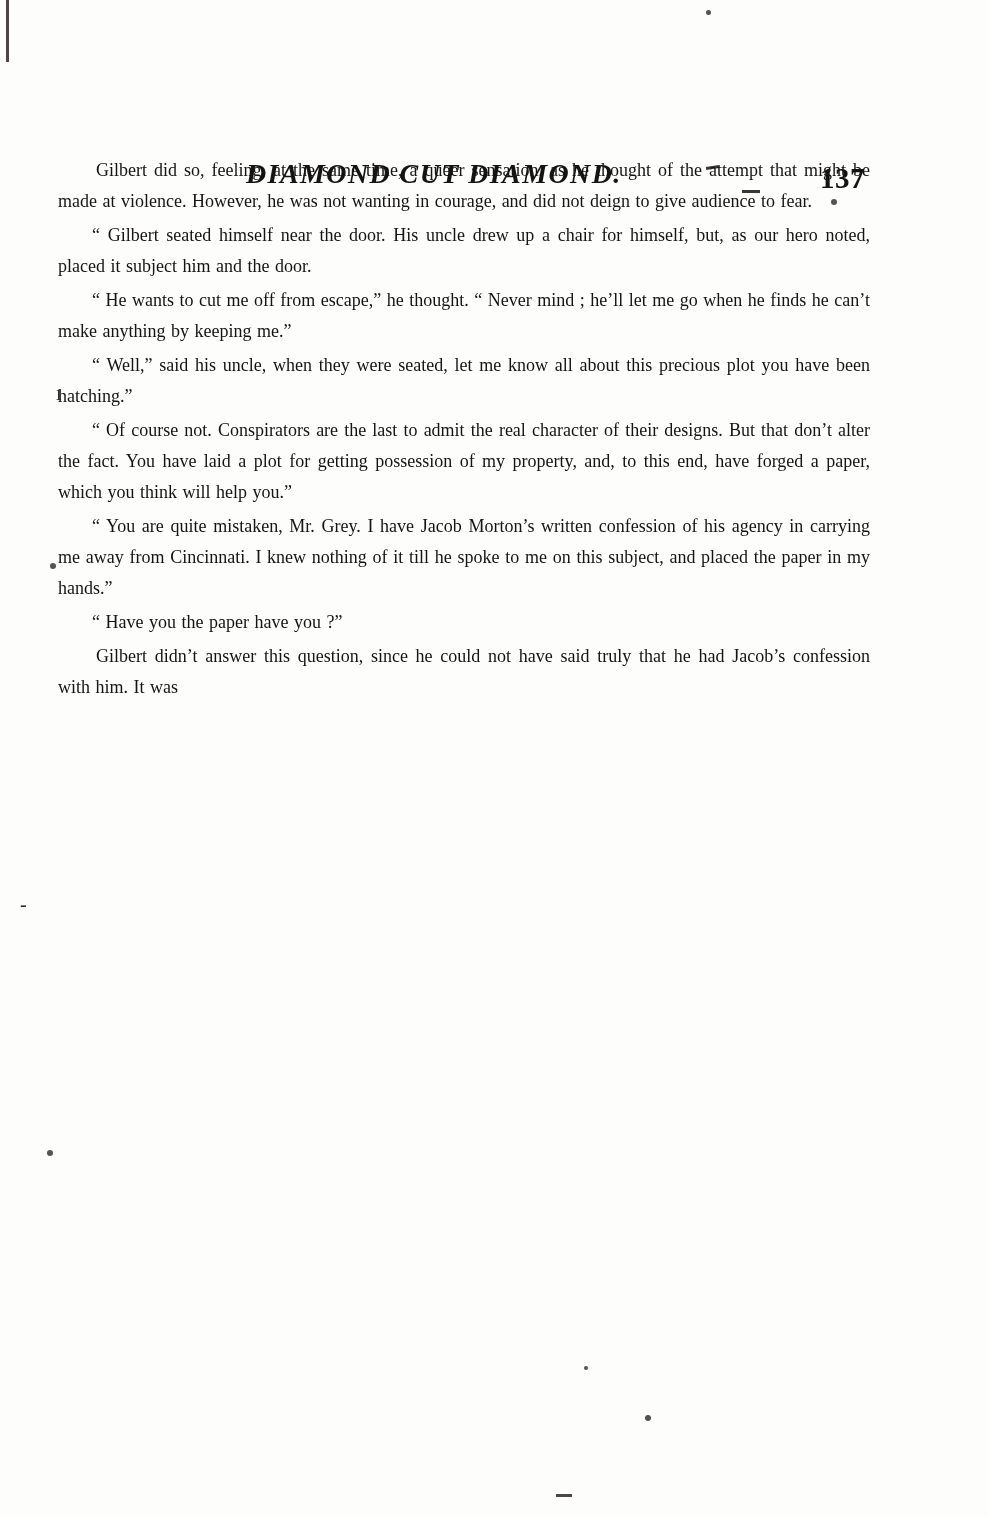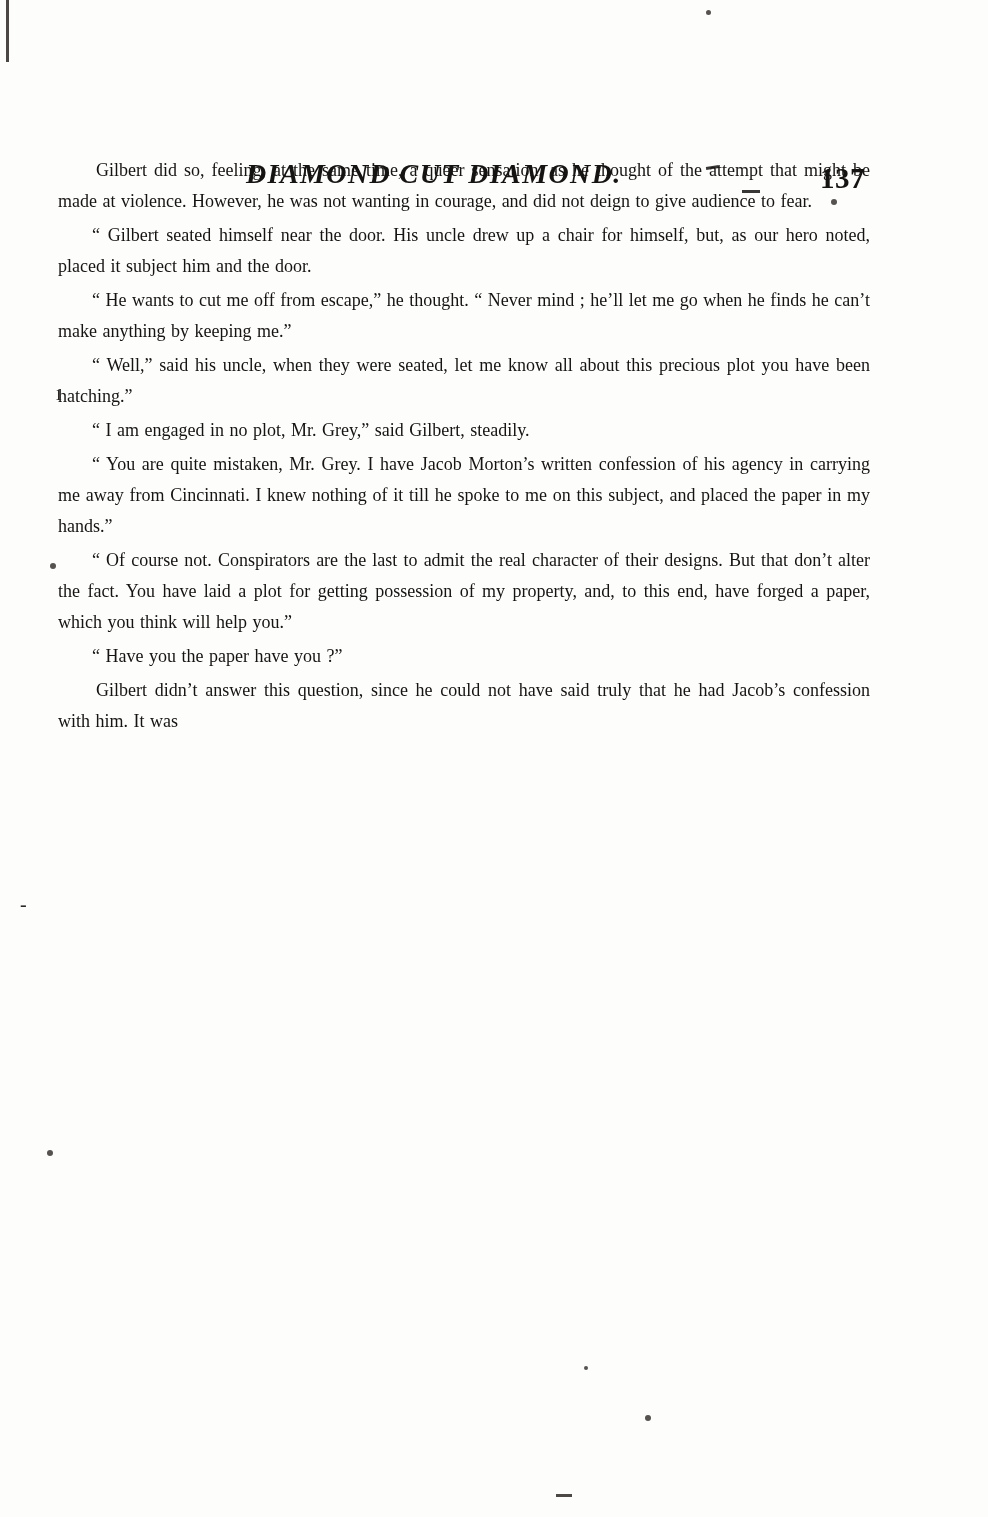--- a/index.html
+++ b/index.html
@@ -134,23 +134,22 @@
     <div class="header-dash-2"></div>
     <div class="folio">137</div>
     <div class="speck" style="left:831px; top:121px; width:6px; height:6px;"></div>
   </div>
 
   <div class="body-text">
     <p>Gilbert did so, feeling, at the same time, a queer sensation, as he thought of the attempt that might be made at violence. However, he was not wanting in courage, and did not deign to give audience to fear.</p>
     <p class="hang">“ Gilbert seated himself near the door.   His uncle drew up a chair for himself, but, as our hero noted, placed it subject him and the door.</p>
     <p class="hang">“ He wants to cut me off from escape,” he thought.   “ Never mind ; he’ll let me go when he finds he can’t make anything by keeping me.”</p>
     <p class="hang">“ Well,” said his uncle, when they were seated, let me know all about this precious plot you have been hatching.”</p>
-    <p class="hang">“ I am engaged in no plot, Mr. Grey,” said Gilbert, steadily.</p>
+    <p class="hang">“ Of course not.   Conspirators are the last to admit the real character of their designs.   But that don’t alter the fact.   You have laid a plot for getting possession of my property, and, to this end, have forged a paper, which you think will help you.”</p>
     <p class="hang">“ You are quite mistaken, Mr. Grey.   I have Jacob Morton’s written confession of his agency in carrying me away from Cincinnati.   I knew nothing of it till he spoke to me on this subject, and placed the paper in my hands.”</p>
-    <p class="hang">“ Of course not.   Conspirators are the last to admit the real character of their designs.   But that don’t alter the fact.   You have laid a plot for getting possession of my property, and, to this end, have forged a paper, which you think will help you.”</p>
     <p class="hang">“ Have you the paper have you ?”</p>
     <p>Gilbert didn’t answer this question, since he could not have said truly that he had Jacob’s confession with him.   It was</p>
   </div>
 
   <div class="mark" style="left:56px; top:382px;">ı</div>
   <div class="speck" style="left:50px; top:563px; width:6px; height:6px;"></div>
   <div class="mark" style="left:20px; top:893px;">-</div>
   <div class="speck" style="left:47px; top:1150px; width:6px; height:6px;"></div>
   <div class="speck" style="left:645px; top:1415px; width:6px; height:6px;"></div>
   <div class="speck" style="left:584px; top:1366px; width:4px; height:4px;"></div>

